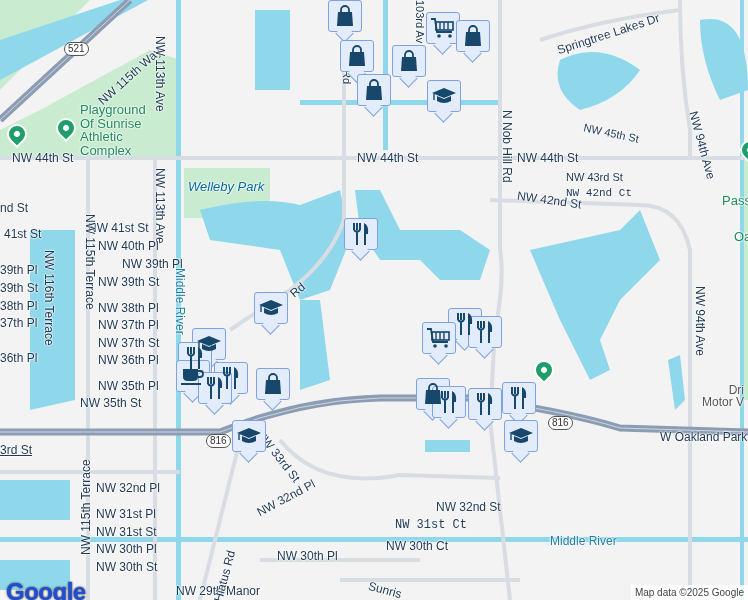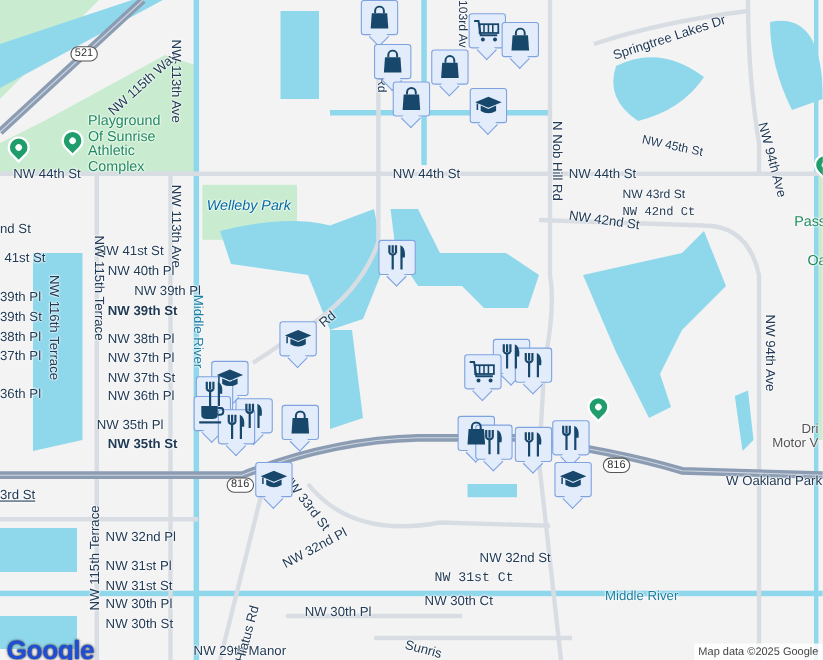--- a/index.html
+++ b/index.html
@@ -95,27 +95,27 @@
   <div class="lbl v" style="left:699px;top:110px;transform:rotate(75deg);">NW 94th Ave</div>
   <div class="lbl v" style="left:706px;top:286px;">NW 94th Ave</div>
   <div class="lbl v" style="left:425px;top:0px;font-size:11px;">103rd Av</div>
   <div class="lbl v" style="left:352px;top:70px;font-size:11px;">Rd</div>
   <div class="lbl" style="left:290px;top:284px;transform:rotate(-40deg);">Rd</div>
 
   <div class="lbl" style="left:4px;top:228px;">41st St</div>
   <div class="lbl" style="left:88px;top:222px;">NW 41st St</div>
   <div class="lbl" style="left:98px;top:240px;">NW 40th Pl</div>
   <div class="lbl" style="left:98px;top:258px;margin-left:24px;">NW 39th Pl</div>
-  <div class="lbl" style="left:98px;top:276px;font-weight:bold;">NW 39th St</div>
+  <div class="lbl" style="left:98px;top:276px;">NW 39th St</div>
   <div class="lbl" style="left:98px;top:302px;">NW 38th Pl</div>
   <div class="lbl" style="left:98px;top:319px;">NW 37th Pl</div>
   <div class="lbl" style="left:98px;top:337px;">NW 37th St</div>
   <div class="lbl" style="left:98px;top:354px;">NW 36th Pl</div>
-  <div class="lbl" style="left:88px;top:380px;">NW 35th Pl</div>
-  <div class="lbl" style="left:98px;top:397px;font-weight:bold;">NW 35th St</div>
+  <div class="lbl" style="left:98px;top:380px;">NW 35th Pl</div>
+  <div class="lbl" style="left:80px;top:397px;">NW 35th St</div>
   <div class="lbl" style="left:0px;top:264px;">39th Pl</div>
   <div class="lbl" style="left:0px;top:282px;">39th St</div>
   <div class="lbl" style="left:0px;top:300px;">38th Pl</div>
   <div class="lbl" style="left:0px;top:317px;">37th Pl</div>
   <div class="lbl" style="left:0px;top:352px;">36th Pl</div>
   <div class="lbl" style="left:0px;top:444px;text-decoration:underline;">3rd St</div>
   <div class="lbl v" style="left:55px;top:250px;">NW 116th Terrace</div>
   <div class="lbl v" style="left:96px;top:214px;transform:rotate(90deg);">NW 115th Terrace</div>
   <div class="lbl" style="left:80px;top:555px;transform:rotate(-90deg);transform-origin:0 0;">NW 115th Terrace</div>
 

